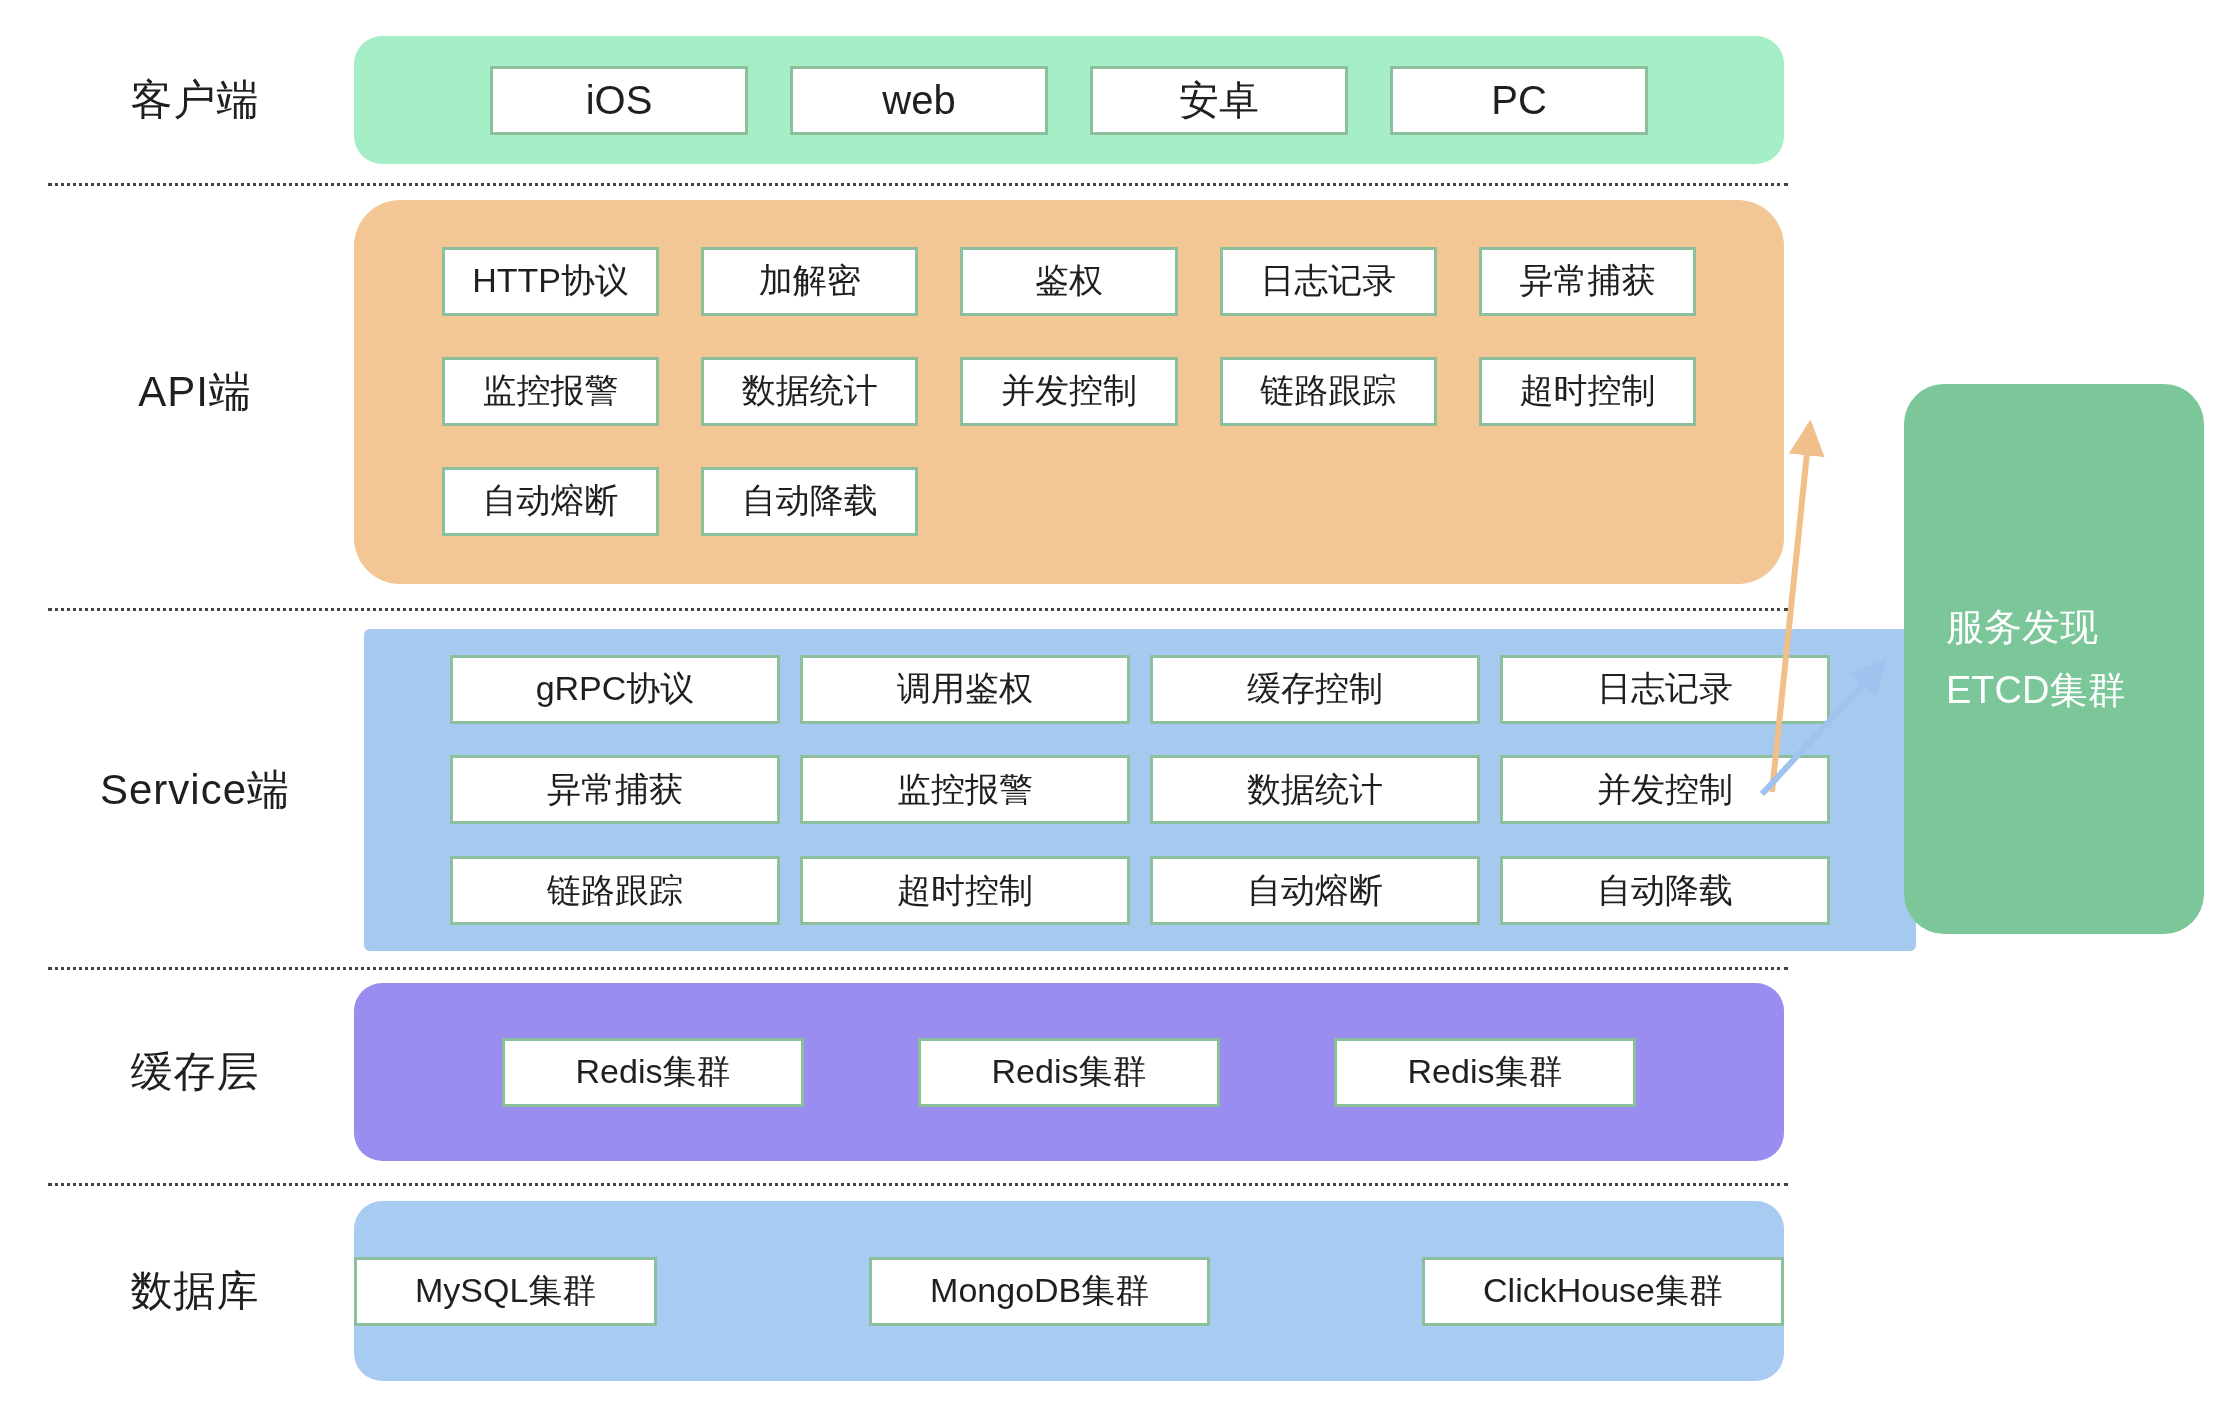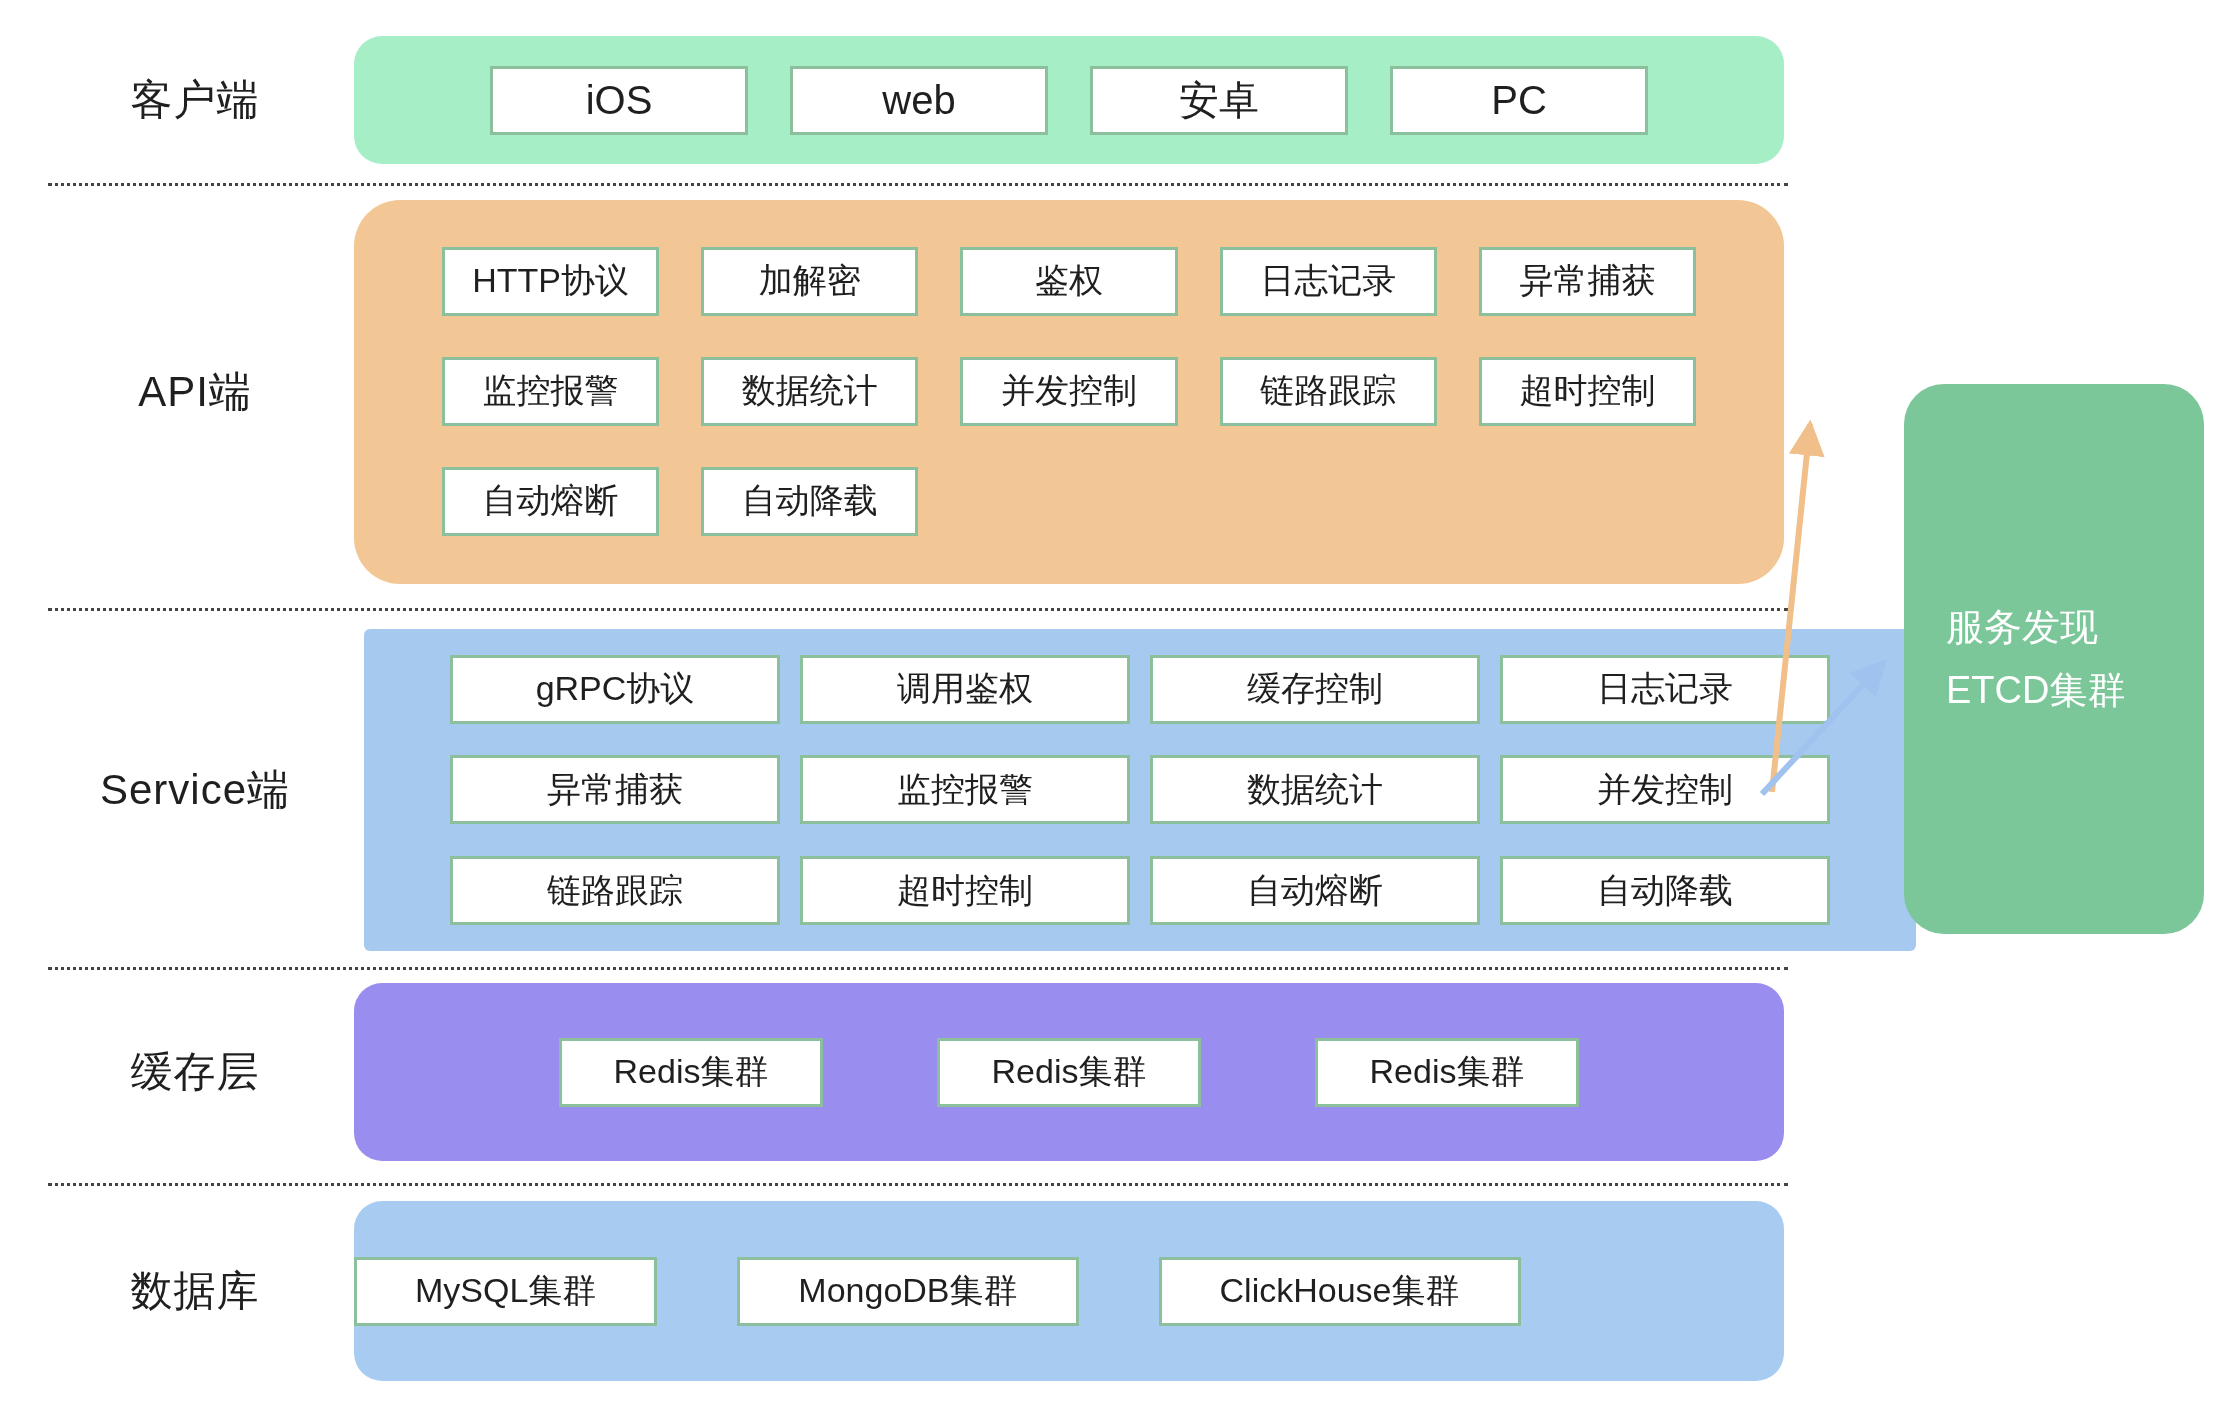--- a/index.html
+++ b/index.html
@@ -28,26 +28,26 @@
                  display:flex; align-items:center; justify-content:center; gap:42px; }
   .band-api    { top:200px; height:384px; background:var(--api-bg); border-radius:46px;
                  display:grid; grid-template-columns:repeat(5,1fr); column-gap:42px; row-gap:40px;
                  padding:46px 88px 48px; align-items:center; }
   .band-service{ top:629px; height:322px; left:364px; width:1552px; background:var(--service-bg); border-radius:6px;
                  display:grid; grid-template-columns:repeat(4,1fr); column-gap:42px; row-gap:38px;
                  padding:20px 86px; align-items:center;gap:20px; }
   .band-cache  { top:983px; height:178px; background:var(--cache-bg); border-radius:28px;
                  display:flex; align-items:center; justify-content:center; gap:114px; }
   .band-db     { top:1201px; height:180px; background:var(--database-bg); border-radius:28px;
-                 display:flex; align-items:center; justify-content:flex-start; gap:80px; }
+                 display:flex; align-items:center; justify-content:space-between; gap:80px; }
 
   .cell { background:#ffffff; border:3px solid var(--cell-border); height:69px;
           display:flex; align-items:center; justify-content:center; font-size:34px; }
   .client-item { width:258px; font-size:40px; }
-  .cache-item  { width:264px; }
+  .cache-item  { width:302px; }
   .db-item     { padding:0 58px; }
 
   .discovery { position:absolute; left:1904px; top:365px; width:300px; height:550px;
                background:var(--discovery-bg); border-radius:40px; color:var(--discovery-text);
                display:flex; flex-direction:column; justify-content:center; padding-left:42px;
                font-size:38px; line-height:1.45; gap:8px;margin-top:19px; }
 
   .arrows { position:absolute; left:0; top:0; width:2230px; height:1422px; pointer-events:none; }
   .arrow-orange { stroke:var(--arrow-orange); stroke-width:6; fill:none; }
   .arrow-blue   { stroke:var(--arrow-blue);   stroke-width:6; fill:none; }

